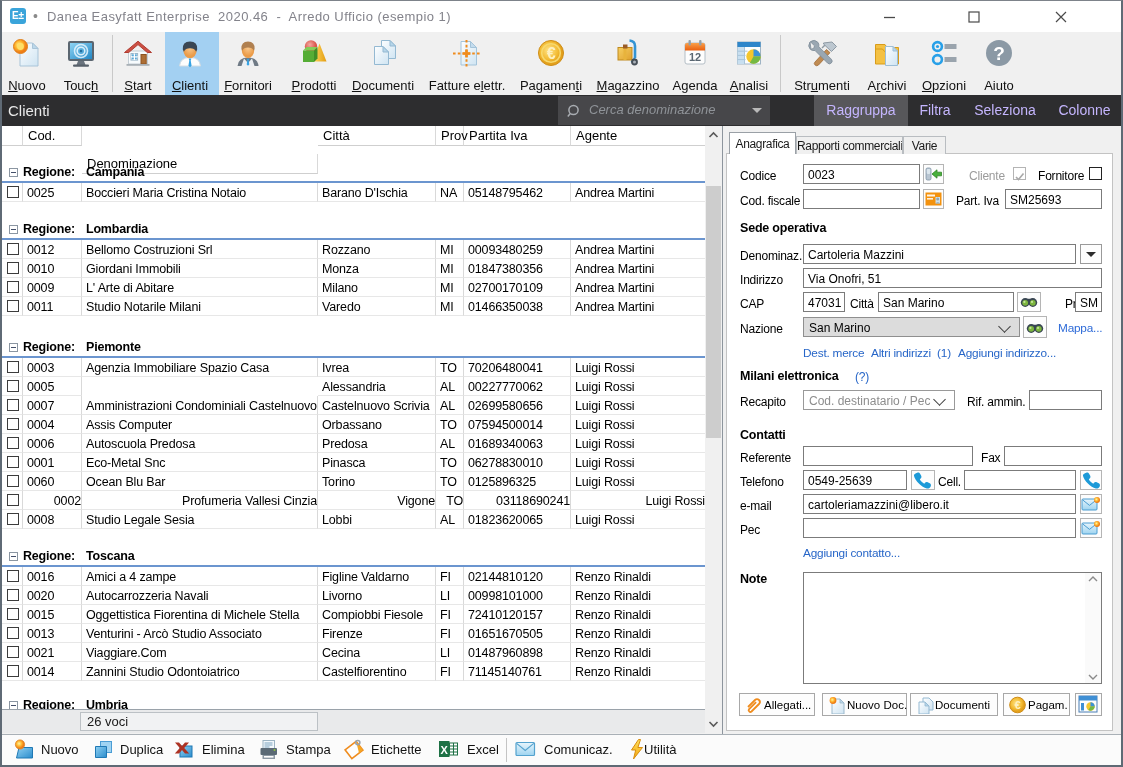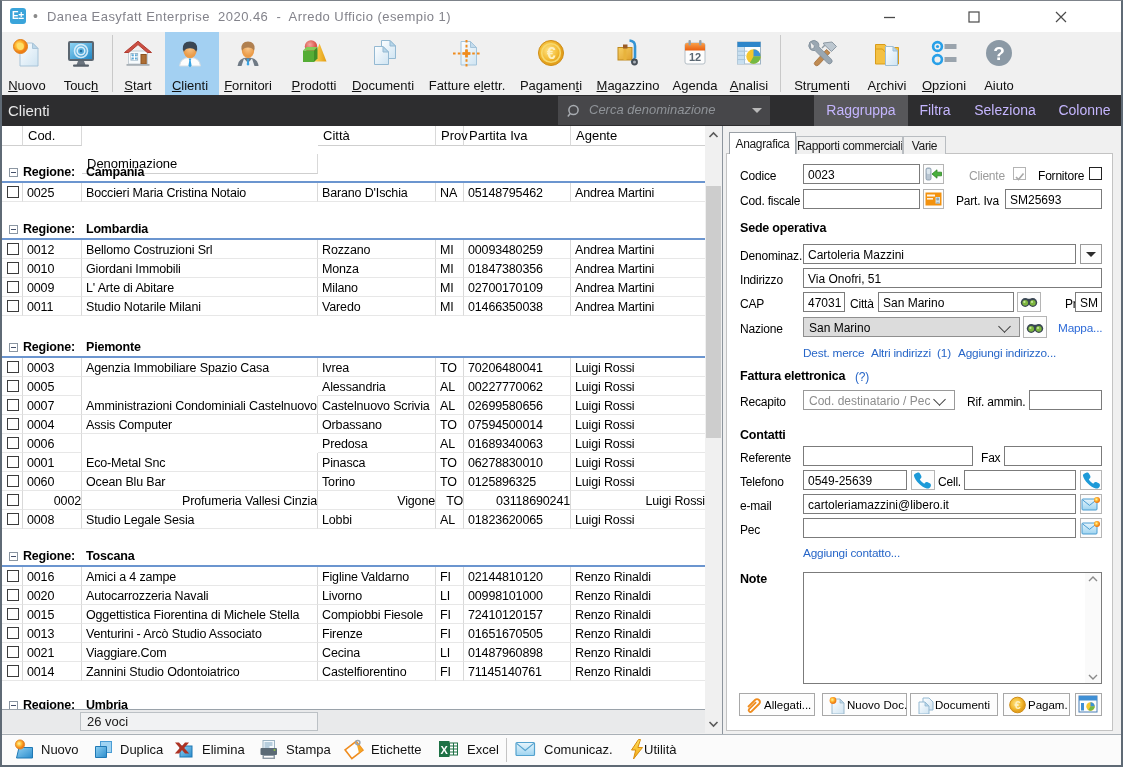--- a/index.html
+++ b/index.html
@@ -435,20 +435,21 @@
       <div class="dc" style="left:80px;width:236px;">Assis Computer</div>
       <div class="dc" style="left:316px;width:118px;">Orbassano</div>
       <div class="dc" style="left:434px;width:28px;">TO</div>
       <div class="dc" style="left:462px;width:107px;">07594500014</div>
       <div class="dc" style="left:569px;width:134px;border-right:none;">Luigi Rossi</div>
       <span class="cb"></span>
     </div>
 <div class="drow" style="top:308px;">
       <div class="dc" style="left:0px;width:21px;"></div>
       <div class="dc" style="left:21px;width:59px;">0006</div>
+      <div class="dc" style="left:80px;width:236px;">Autoscuola Predosa</div>
       <div class="dc" style="left:316px;width:118px;">Predosa</div>
       <div class="dc" style="left:434px;width:28px;">AL</div>
       <div class="dc" style="left:462px;width:107px;">01689340063</div>
       <div class="dc" style="left:569px;width:134px;border-right:none;">Luigi Rossi</div>
       <span class="cb"></span>
     </div>
 <div class="drow" style="top:327px;">
       <div class="dc" style="left:0px;width:21px;"></div>
       <div class="dc" style="left:21px;width:59px;">0001</div>
       <div class="dc" style="left:80px;width:236px;">Eco-Metal Snc</div>
@@ -637,21 +638,21 @@
       <rect x="8" y="6.8" width="6" height="3.6" rx="1" fill="#394652"></rect>
       <circle cx="7.2" cy="10.8" r="2.9" fill="#7cb53e"></circle>
       <circle cx="14.8" cy="10.8" r="2.9" fill="#7cb53e"></circle>
       <circle cx="6.4" cy="9.9" r="1.1" fill="#c4e49a"></circle>
       <circle cx="14" cy="9.9" r="1.1" fill="#c4e49a"></circle>
     </svg></div>
 <div class="flink" style="left:1058px;top:321px;color:#2e6bd8;">Mappa...</div>
 <div class="flink" style="left:803px;top:346px;">Dest. merce</div>
 <div class="flink" style="left:871px;top:346px;">Altri indirizzi&nbsp;&nbsp;(1)</div>
 <div class="flink" style="left:958px;top:346px;">Aggiungi indirizzo...</div>
-<div class="fbold" style="left:740px;top:369px;">Fattura elettronica</div>
+<div class="fbold" style="left:740px;top:369px;">Milani elettronica</div>
 <div class="flink" style="left:855px;top:370px;font-size:12px;">(?)</div>
 <div class="flabel" style="left:740px;top:395px;">Recapito</div>
 <div class="fselect" style="left:803px;top:390px;width:152px;background:#fff;border:1px solid #999;color:#8d8d8d;">Cod. destinatario / Pec<span class="selchev" style="right:10px;top:4px;"></span></div>
 <div class="flabel" style="left:967px;top:395px;">Rif. ammin.</div>
 <div class="finput" style="left:1029px;top:390px;width:73px;height:20px;"></div>
 <div class="fbold" style="left:740px;top:428px;">Contatti</div>
 <div class="flabel" style="left:740px;top:451px;">Referente</div>
 <div class="finput" style="left:803px;top:446px;width:170px;height:20px;"></div>
 <div class="flabel" style="left:981px;top:451px;">Fax</div>
 <div class="finput" style="left:1004px;top:446px;width:98px;height:20px;"></div>

